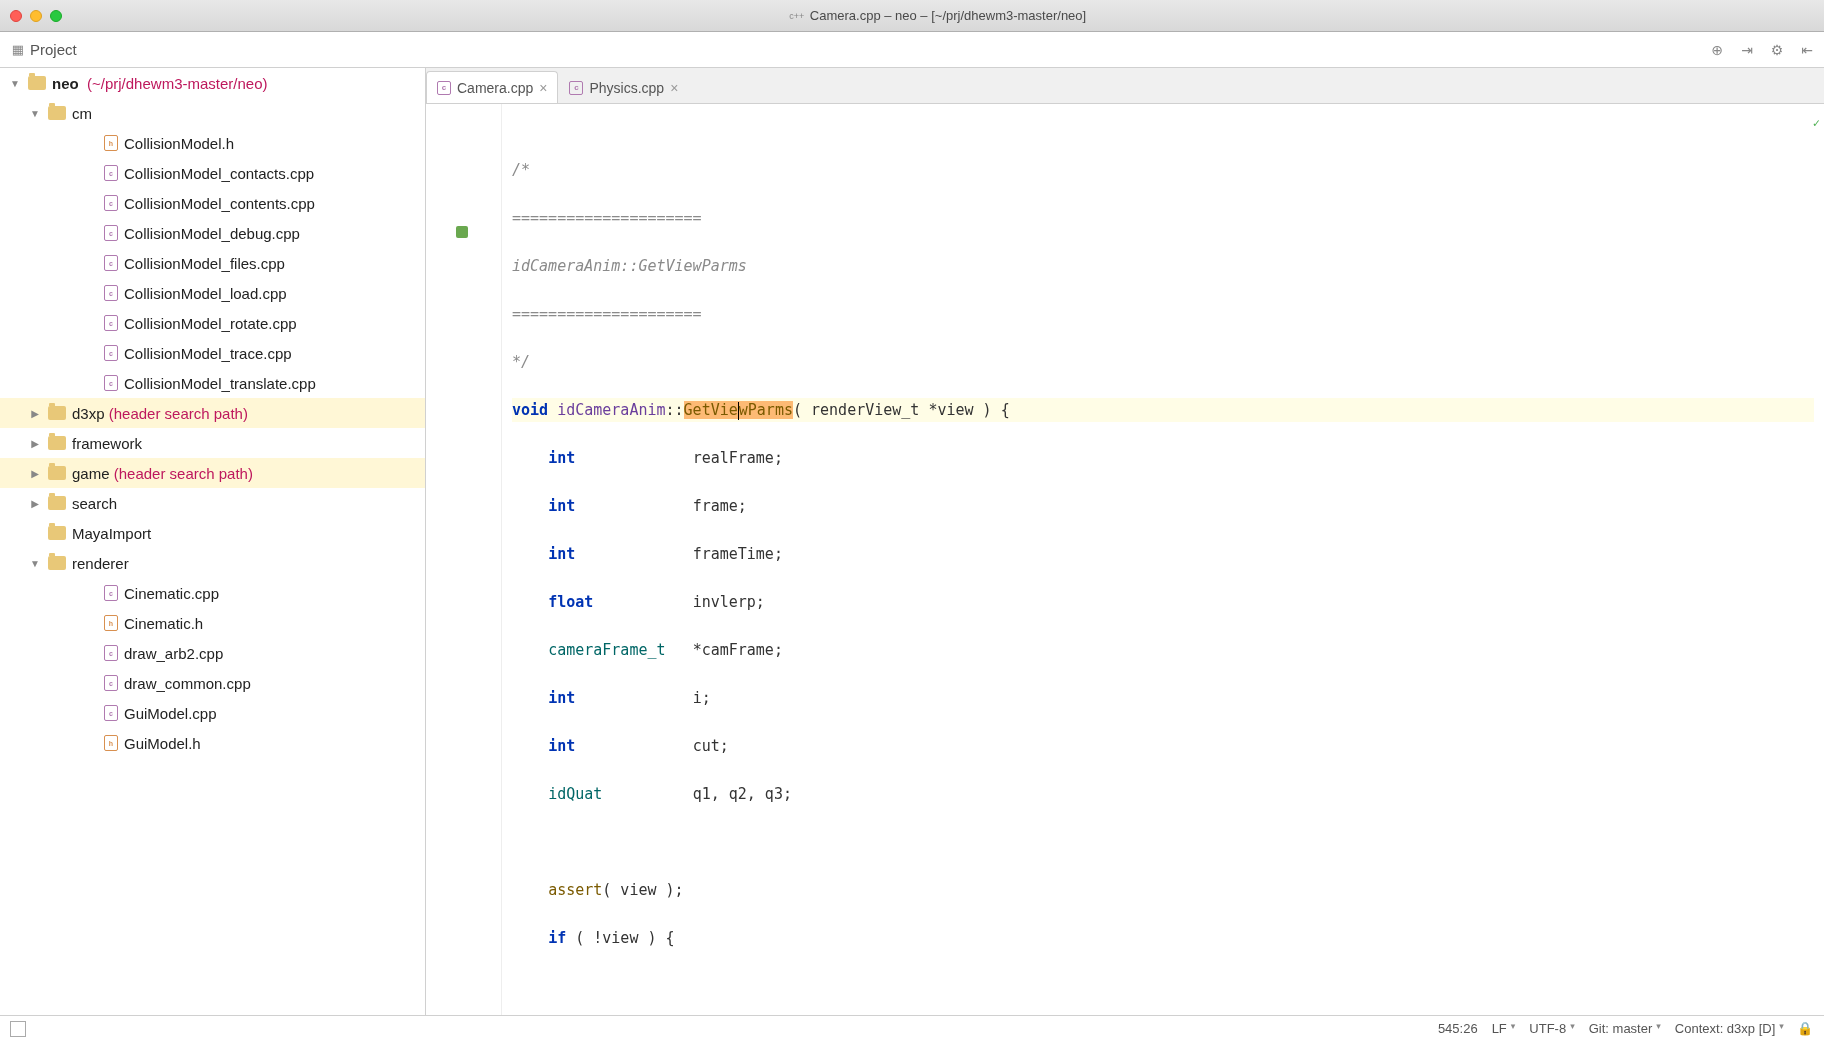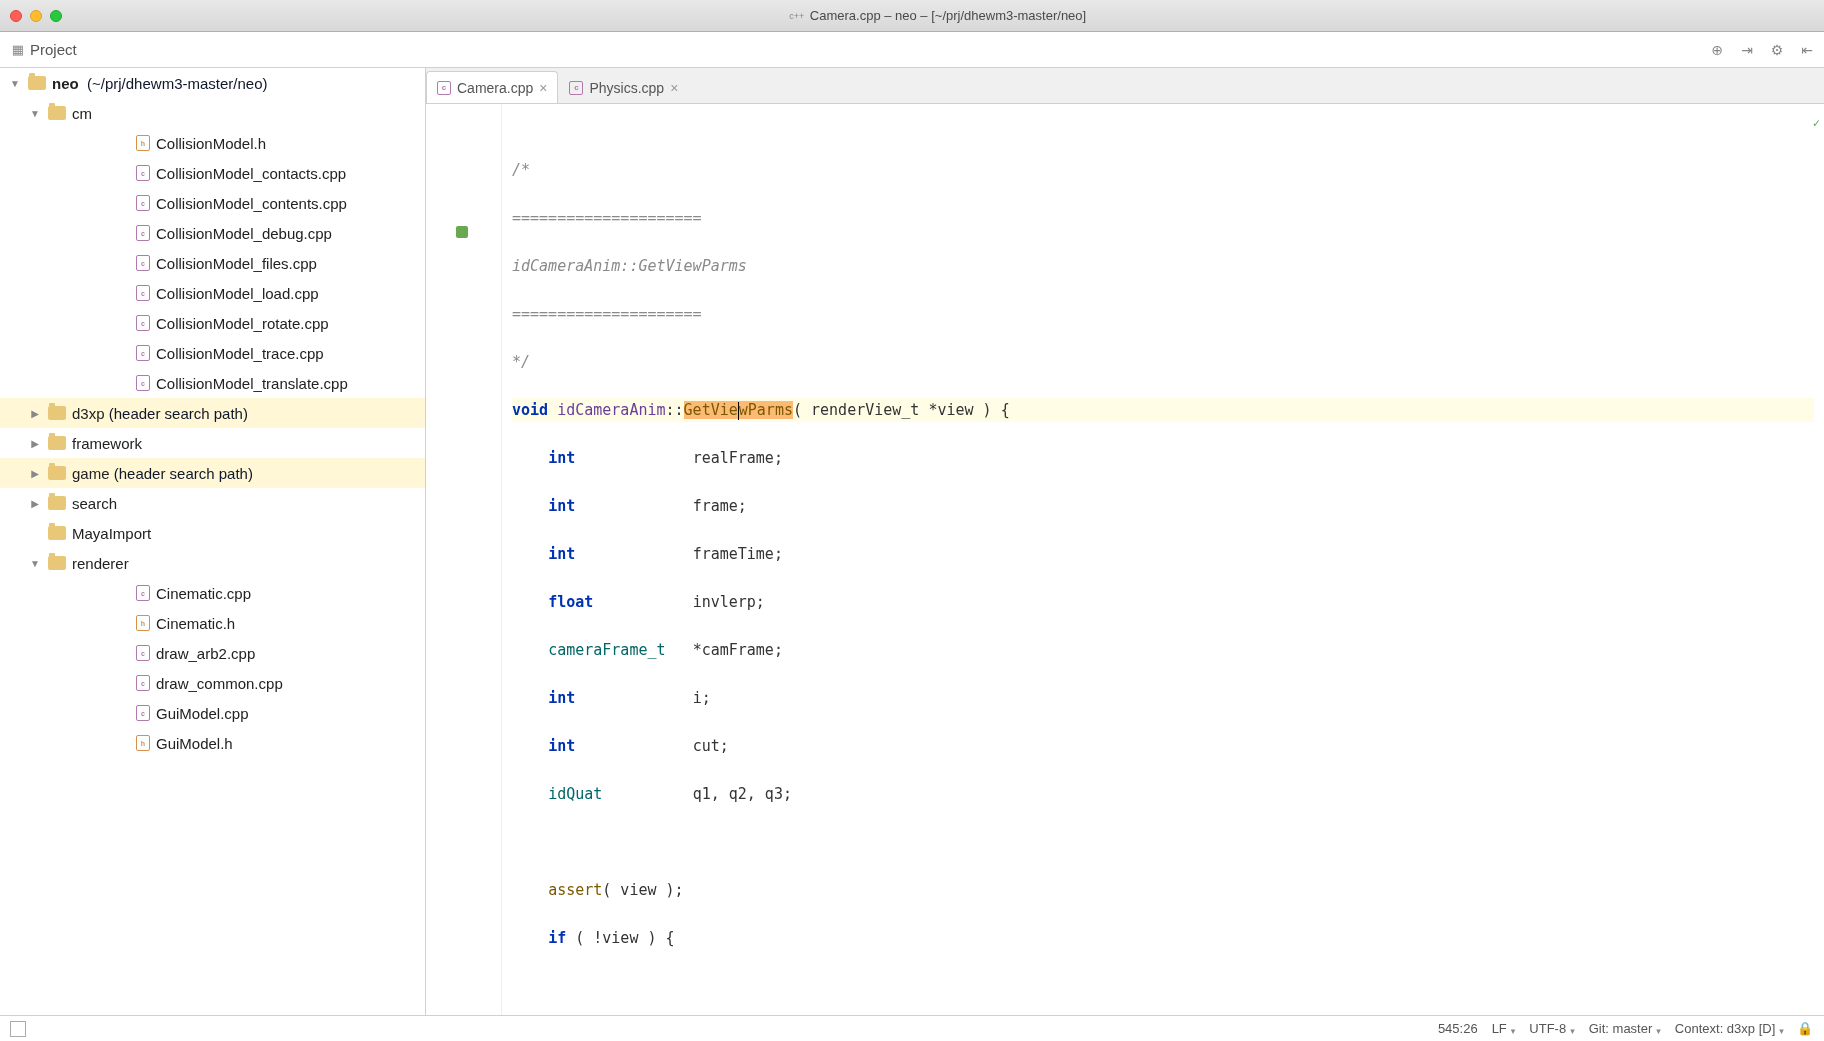--- a/index.html
+++ b/index.html
@@ -30,24 +30,24 @@
 .sidebar { width: 426px; background: #fff; border-right: 1px solid #d0d0d0; overflow-y: auto; font-size: 15px; }
 .tree-row { display: flex; align-items: center; height: 30px; padding-left: 8px; color: #222; cursor: default; white-space: nowrap; }
 .tree-row.hl { background: #fff7d6; }
 .disclosure { width: 14px; display: inline-flex; justify-content: center; color: #888; font-size: 10px; }
 .folder-ic { width: 18px; height: 14px; background: #e8c878; border-radius: 2px; margin: 0 6px; position: relative; }
 .folder-ic::before { content: ''; position: absolute; top: -3px; left: 1px; width: 6px; height: 3px; background: #e8c878; border-radius: 1px 1px 0 0; }
 .file-ic { width: 14px; height: 16px; background: #fff; border: 1px solid #bbb; border-radius: 2px; margin: 0 6px 0 8px; position: relative; display: flex; align-items: center; justify-content: center; font-size: 7px; font-weight: bold; }
 .file-ic.cpp { border-color: #b07ab0; color: #b07ab0; }
 .file-ic.h { border-color: #d89050; color: #d89050; }
 .tree-label { color: #222; }
-.tree-label-dim { color: #0f172a; }
+.tree-label-dim { color: #be185d; }
 .tree-label-bold { font-weight: 600; }
 .indent-1 { padding-left: 28px; }
-.indent-3 { padding-left: 96px; margin-left: 32px; }
+.indent-3 { padding-left: 96px; }
 
 
 .editor-area { flex: 1; display: flex; flex-direction: column; background: #fff; }
 .tabs { height: 36px; background: #f0f0f0; display: flex; align-items: flex-end; border-bottom: 1px solid #d0d0d0; }
 .tab { height: 32px; padding: 0 10px; display: flex; align-items: center; gap: 6px; border: 1px solid transparent; border-bottom: none; font-size: 14px; color: #555; border-radius: 4px 4px 0 0; }
 .tab.active { background: #fff; border-color: #d0d0d0; }
 .tab-close { color: #999; font-size: 14px; cursor: pointer; }
 .tab-icon { width: 14px; height: 14px; display: flex; align-items: center; justify-content: center; font-size: 8px; font-weight: bold; }
 .tab-icon.cpp { color: #b07ab0; border: 1px solid #b07ab0; border-radius: 2px; }
 
@@ -67,21 +67,21 @@
 .func-hl { background: #fdba74; }
 .caret { border-left: 1px solid #000; display: inline-block; height: 18px; vertical-align: middle; }
 
 .editor-indicator { position: absolute; top: 6px; right: 4px; }
 .ok-check { color: #4caf50; font-size: 12px; }
 
 
 .statusbar { height: 26px; background: #fff; border-top: 1px solid #d0d0d0; display: flex; align-items: center; padding: 0 10px; font-size: 13px; color: #555; gap: 14px; }
 .sb-left-icon { width: 16px; height: 16px; border: 1px solid #aaa; }
 .sb-spacer { flex: 1; }
-.sb-item { display: flex; align-items: flex-end; gap: 4px; }
+.sb-item { display: flex; align-items: flex-start; gap: 4px; }
 .dd-arrow { font-size: 9px; color: #888; }
 .lock-ic { color: #888; }
 </style>
 </head>
 <body>
 
 <div class="titlebar">
   <div class="traffic-lights">
     <div class="tl tl-close"></div>
     <div class="tl tl-min"></div>

